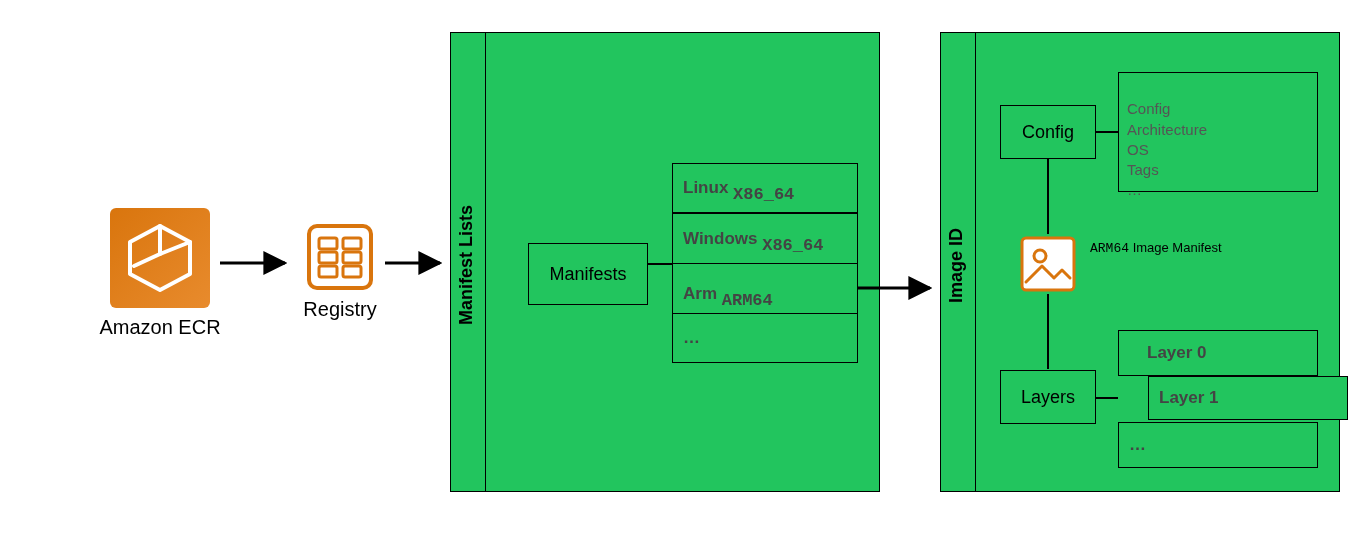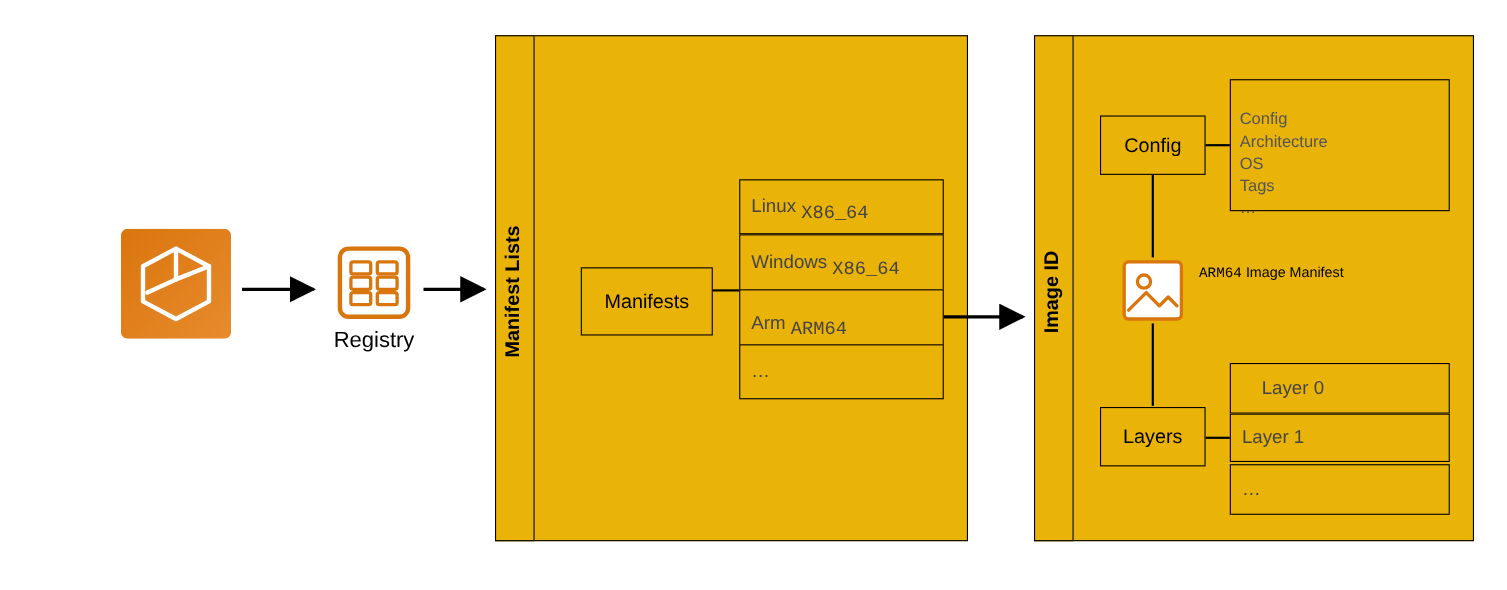--- a/index.html
+++ b/index.html
@@ -10,21 +10,21 @@
     color: #000;
   }
   .canvas {
     position: relative;
     width: 1370px;
     height: 536px;
   }
   .abs { position: absolute; }
   .box {
     border: 1.5px solid #000;
-    background: #eab308;
+    background: #22c55e;
     box-sizing: border-box;
   }
   .vlabel {
     writing-mode: vertical-rl;
     transform: rotate(180deg);
     font-weight: 700;
     font-size: 18px;
     text-align: center;
   }
   .label-center {
@@ -33,20 +33,21 @@
     justify-content: center;
     font-size: 18px;
   }
   .label-left {
     display: flex;
     align-items: center;
     justify-content: flex-start;
     padding-left: 10px;
     font-size: 17px;
     color: #444;
+    font-weight: bold;
   }
   .small-grey {
     font-size: 15px;
     color: #555;
     line-height: 1.35;
     padding: 6px 8px;
   }
   .caption {
     font-size: 20px;
     text-align: center;
@@ -74,20 +75,21 @@
       </defs>
       <rect x="0" y="0" width="100" height="100" rx="6" ry="6" fill="url(#ecrGrad)"></rect>
 
       <g fill="none" stroke="#ffffff" stroke-width="4" stroke-linejoin="round" stroke-linecap="round">
         <polygon points="50,18 80,34 80,66 50,82 20,66 20,34"></polygon>
         <polyline points="50,18 50,46 80,34"></polyline>
         <polyline points="50,46 24,58"></polyline>
       </g>
     </svg>
   </div>
+  <div class="abs caption" style="left:70px; top:316px; width:180px;">Amazon ECR</div>
 
   <svg class="arrow" style="left:215px; top:248px; width:80px; height:30px;">
     <defs>
       <marker id="ah1" viewBox="0 0 10 10" refX="9" refY="5" markerWidth="8" markerHeight="8" orient="auto">
         <path d="M0,0 L10,5 L0,10 Z" fill="#000"></path>
       </marker>
     </defs>
     <line x1="5" y1="15" x2="70" y2="15" stroke="#000" stroke-width="3" marker-end="url(#ah1)"></line>
   </svg>
 
@@ -184,21 +186,21 @@
     <line x1="6" y1="0" x2="6" y2="75" stroke="#000" stroke-width="2"></line>
   </svg>
 
   <div class="abs box label-center" style="left:1000px; top:370px; width:96px; height:54px;">
     <span>Layers</span>
   </div>
 
   <div class="abs box label-left" style="left:1118px; top:330px; width:200px; height:46px;padding-left:28px;">
     <span>Layer 0</span>
   </div>
-  <div class="abs box label-left" style="left:1118px; top:376px; width:200px; height:44px;">
+  <div class="abs box label-left" style="left:1148px; top:376px; width:200px; height:44px;">
     <span>Layer 1</span>
   </div>
   <div class="abs box label-left" style="left:1118px; top:422px; width:200px; height:46px;">
     <span>…</span>
   </div>
 
   <svg class="arrow" style="left:1096px; top:392px; width:24px; height:12px;">
     <line x1="0" y1="6" x2="22" y2="6" stroke="#000" stroke-width="2"></line>
   </svg>
 

